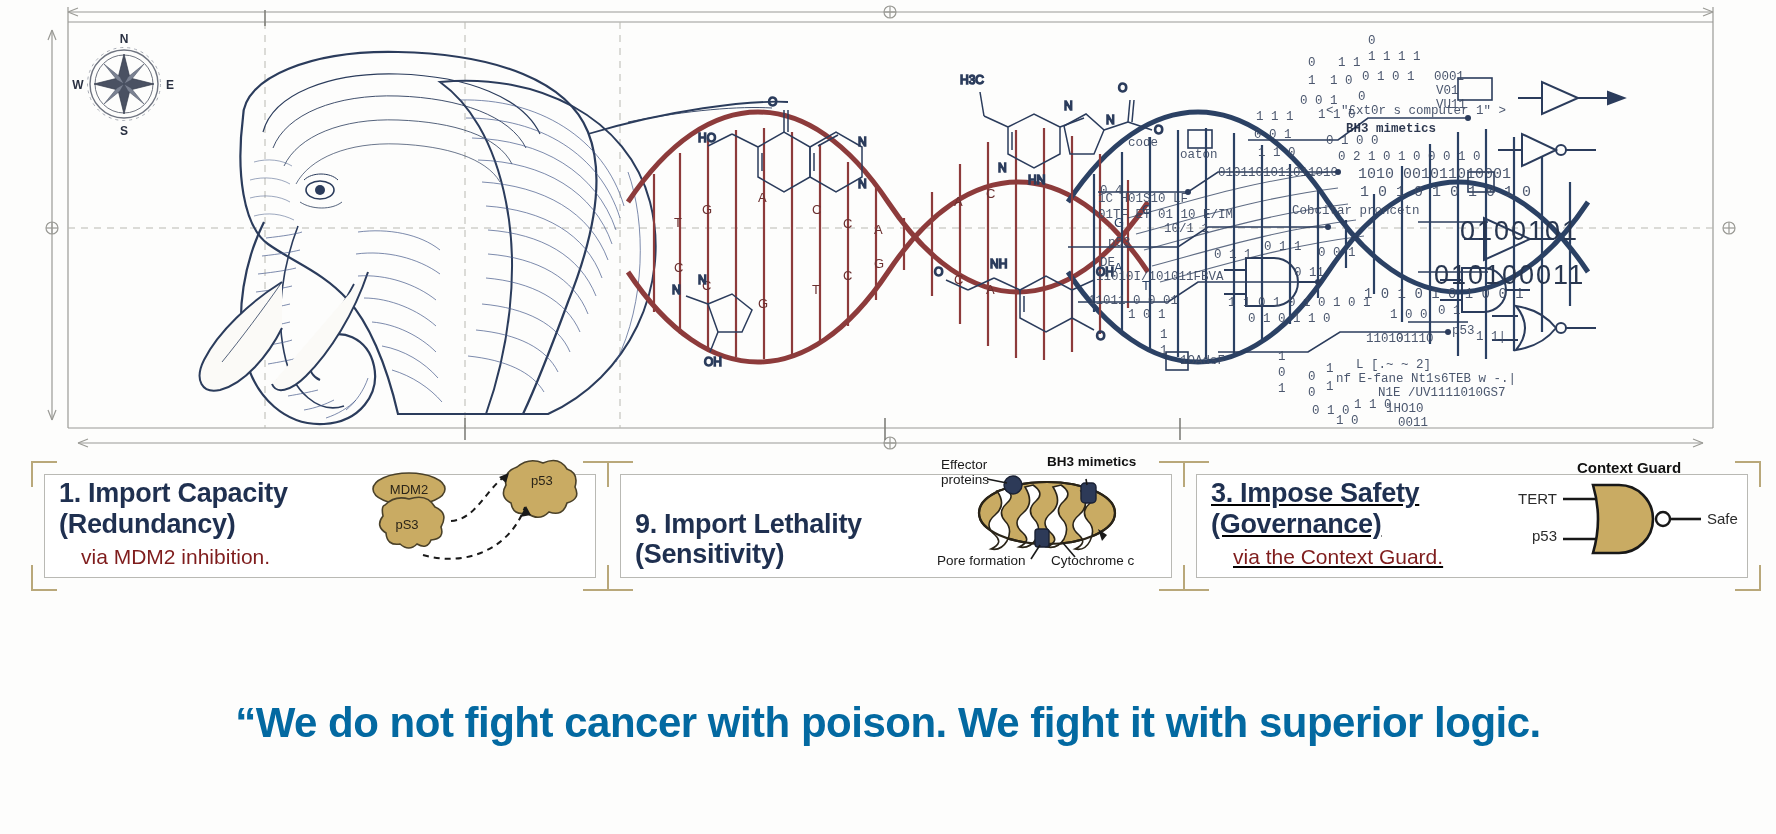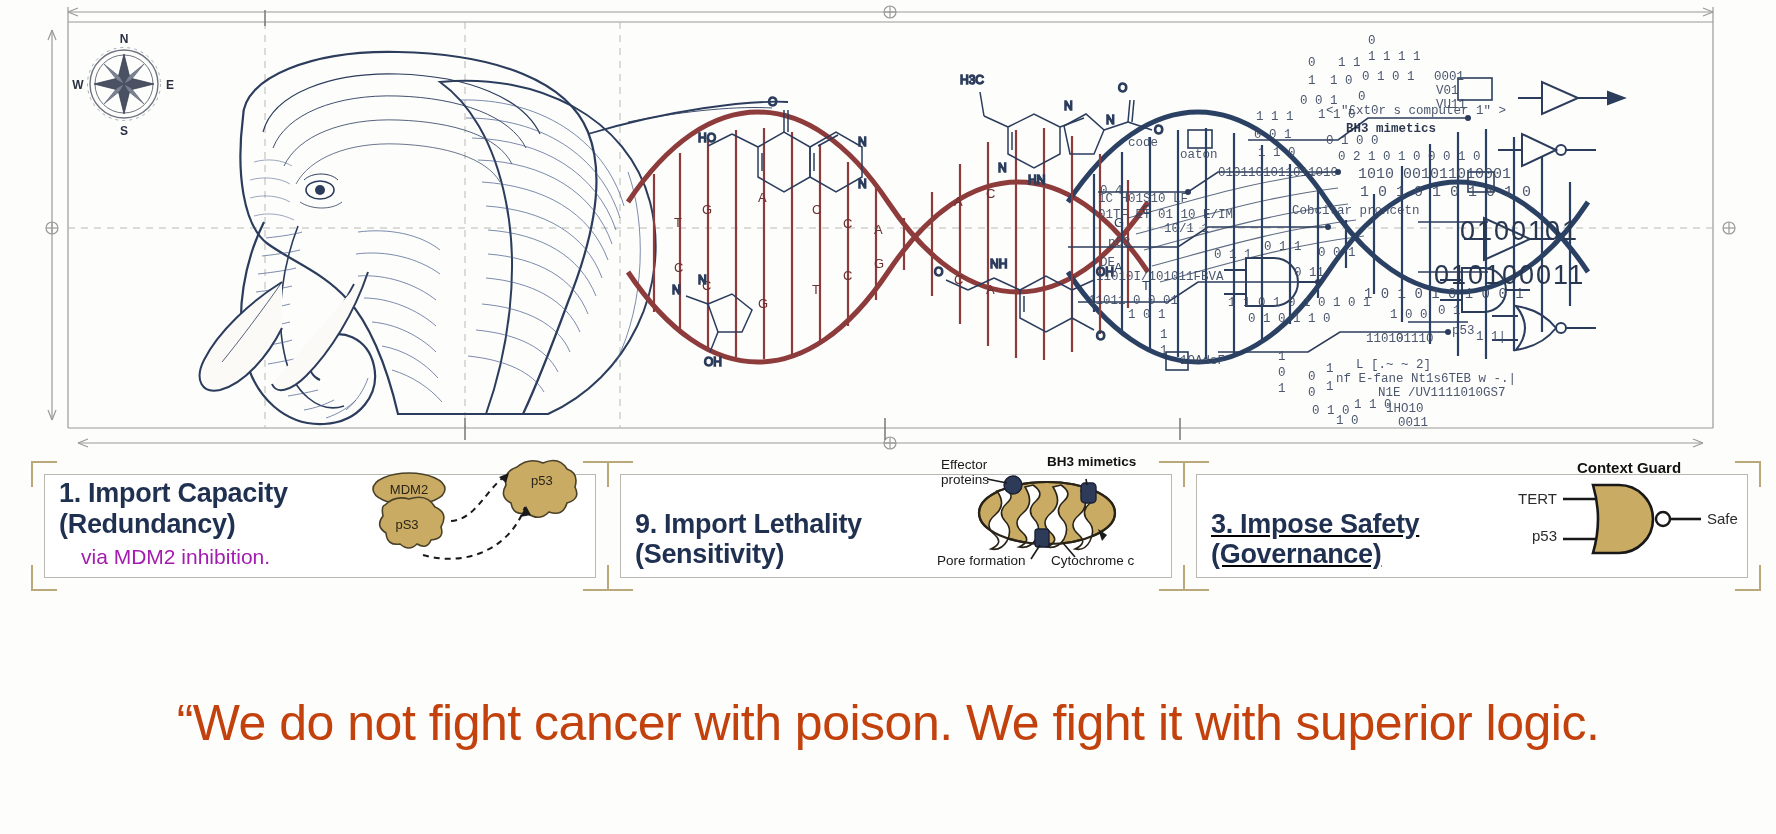--- a/index.html
+++ b/index.html
@@ -63,41 +63,41 @@
   .card-text { flex: 0 0 auto; width: 300px; }
   .card-title {
     color: #1f3050;
     font-size: 27px;
     font-weight: bold;
     line-height: 1.12;
     letter-spacing: -0.3px;
     white-space: pre-line;
   }
   .card-sub {
-    color: #a21caf;
+    color: #7f1d1d;
     font-size: 21px;
     line-height: 1.2;
     margin-top: 5px;
     padding-left: 22px;
   }
   .card-fig { flex: 1 1 auto; height: 118px; position: relative; }
 
   
   #quote {
     position: absolute;
     left: 0; top: 612px;
     width: 1776px; height: 222px;
     display: flex; flex-direction: column;
     align-items: center; justify-content: center;
     text-align: center;
   }
   .quote-line {
-    color: #c2410c;
-    font-size: 50px;
-    font-weight: normal;
+    color: #0369a1;
+    font-size: 42px;
+    font-weight: bold;
     line-height: 1.17;
     letter-spacing: -0.5px;
     white-space: pre;
   }
 
   
   .fig-lbl { font-size: 13.5px; fill: #1a1a1a; font-family: "Liberation Sans", sans-serif; }
   .fig-lbl-b { font-size: 13.5px; fill: #111111; font-weight: bold; font-family: "Liberation Sans", sans-serif; }
   .prot-lbl { font-size: 13px; fill: #2a2418; font-family: "Liberation Sans", sans-serif; }
   .gate-lbl { font-size: 15px; fill: #2b2b2b; font-family: "Liberation Sans", sans-serif; }
@@ -639,20 +639,21 @@
 
     <div class="card card-3">
       <span class="corner tl"></span>
       <span class="corner tr"></span>
       <span class="corner bl"></span>
       <span class="corner br"></span>
 
       <div class="card-text">
         <div class="card-title">3. Impose Safety
 (Governance)</div>
+        <div class="card-sub">via the Context Guard.</div>
       </div>
 
       <div class="card-fig">
         <svg viewBox="0 0 230 118" width="230" height="118">
           <text class="gate-ttl" x="118" y="22" text-anchor="middle">Context Guard</text>
           <text class="gate-lbl" x="46" y="53" text-anchor="end">TERT</text>
           <text class="gate-lbl" x="46" y="90" text-anchor="end">p53</text>
           <text class="gate-lbl" x="196" y="73">Safe</text>
 
           <g>

